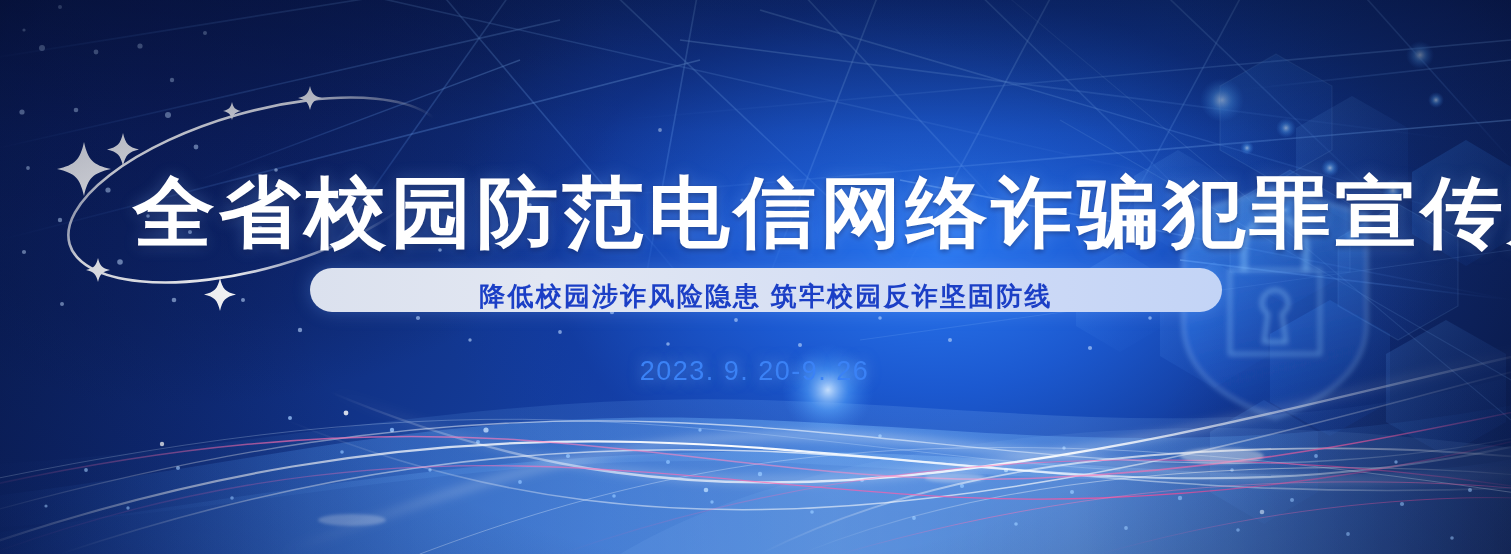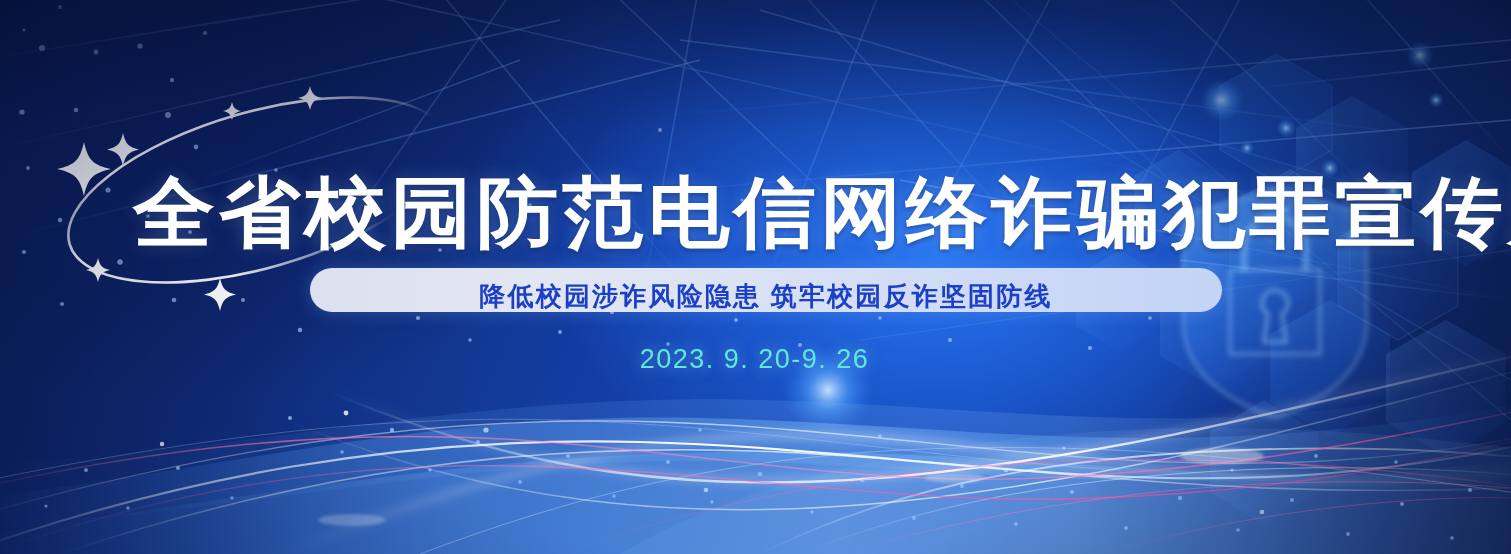--- a/index.html
+++ b/index.html
@@ -75,24 +75,24 @@
     font-size: 26px;
     font-weight: 700;
     letter-spacing: 2.2px;
     line-height: 44px;
     white-space: nowrap;
     margin-top: 11px;
   }
   #date-text {
     position: absolute;
     left: 0;
-    top: 344px;
+    top: 356px;
     width: 1511px;
     text-align: center;
-    color: #5eead4;
+    color: #3b82f6;
     font-size: 27px;
     font-weight: 400;
     letter-spacing: 1.5px;
     text-shadow: 0 0 14px rgba(150,200,255,0.55);
     transform: translateX(-1px);
   }
 </style>
 </head>
 <body>
 

